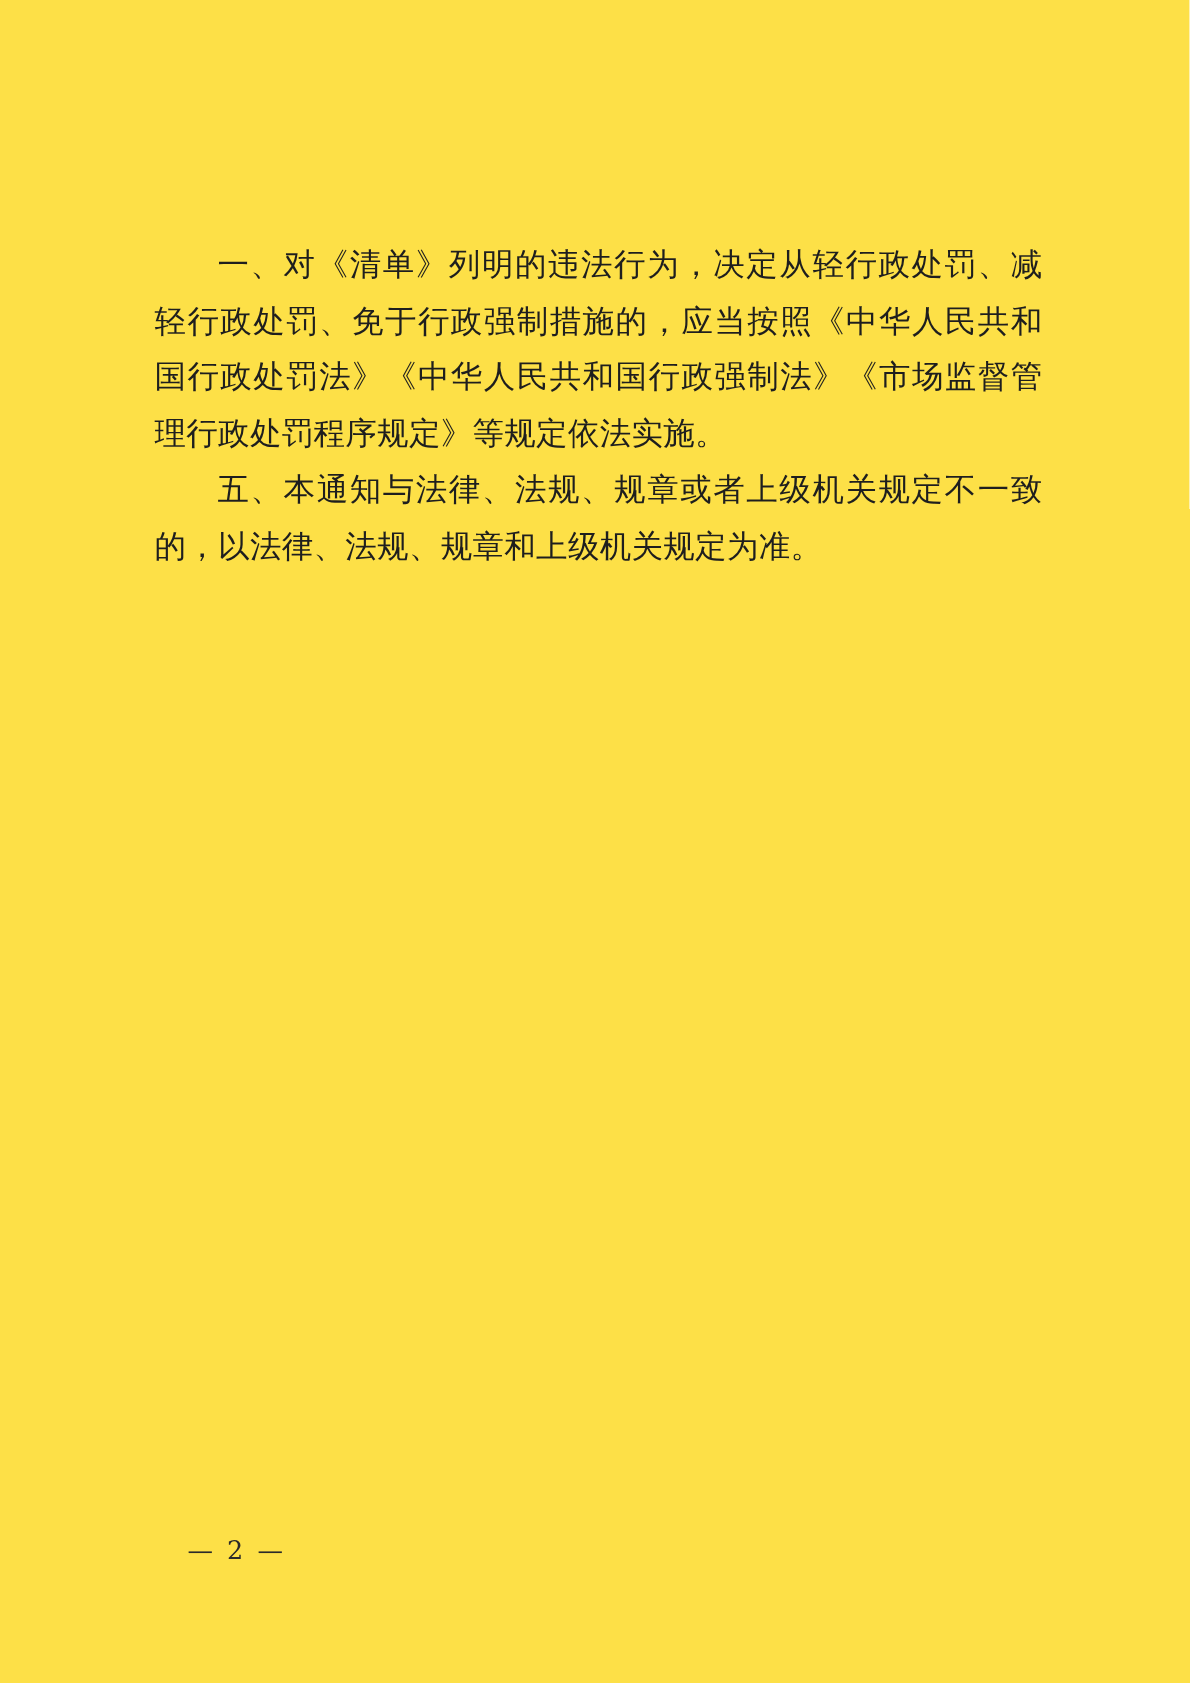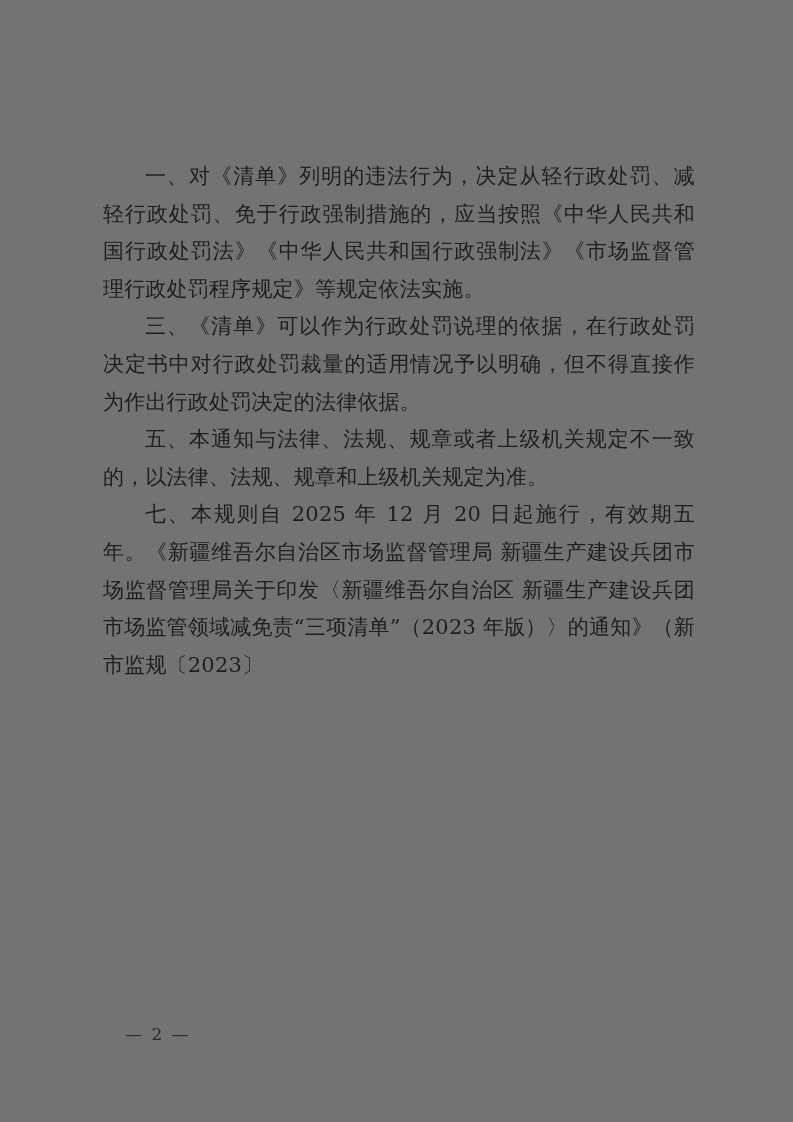--- a/index.html
+++ b/index.html
@@ -4,21 +4,21 @@
 <style>
   html, body {
     margin: 0;
     padding: 0;
     background: #ffffff;
   }
   .page {
     position: relative;
     width: 793px;
     height: 1122px;
-    background: #737373;
+    background: #fde047;
     overflow: hidden;
     font-family: "DejaVu Serif", "Liberation Serif", serif;
   }
   .content {
     position: absolute;
     left: 103px;
     top: 158px;
     width: 592px;
     font-size: 21px;
     line-height: 37.6px;
@@ -42,18 +42,16 @@
     letter-spacing: 2px;
     font-family: "DejaVu Serif", "Liberation Serif", serif;
   }
 </style>
 </head>
 <body>
 
 <div class="page">
   <div class="content">
     <p>一、对《清单》列明的违法行为，决定从轻行政处罚、减轻行政处罚、免于行政强制措施的，应当按照《中华人民共和国行政处罚法》《中华人民共和国行政强制法》《市场监督管理行政处罚程序规定》等规定依法实施。</p>
-    <p>三、《清单》可以作为行政处罚说理的依据，在行政处罚决定书中对行政处罚裁量的适用情况予以明确，但不得直接作为作出行政处罚决定的法律依据。</p>
     <p>五、本通知与法律、法规、规章或者上级机关规定不一致的，以法律、法规、规章和上级机关规定为准。</p>
-    <p>七、本规则自 2025 年 12 月 20 日起施行，有效期五年。《新疆维吾尔自治区市场监督管理局 新疆生产建设兵团市场监督管理局关于印发〈新疆维吾尔自治区 新疆生产建设兵团市场监管领域减免责“三项清单”（2023 年版）〉的通知》（新市监规〔2023〕</p>
   </div>
   <div class="page-footer">— 2 —</div>
 </div>
 
 </body></html>

